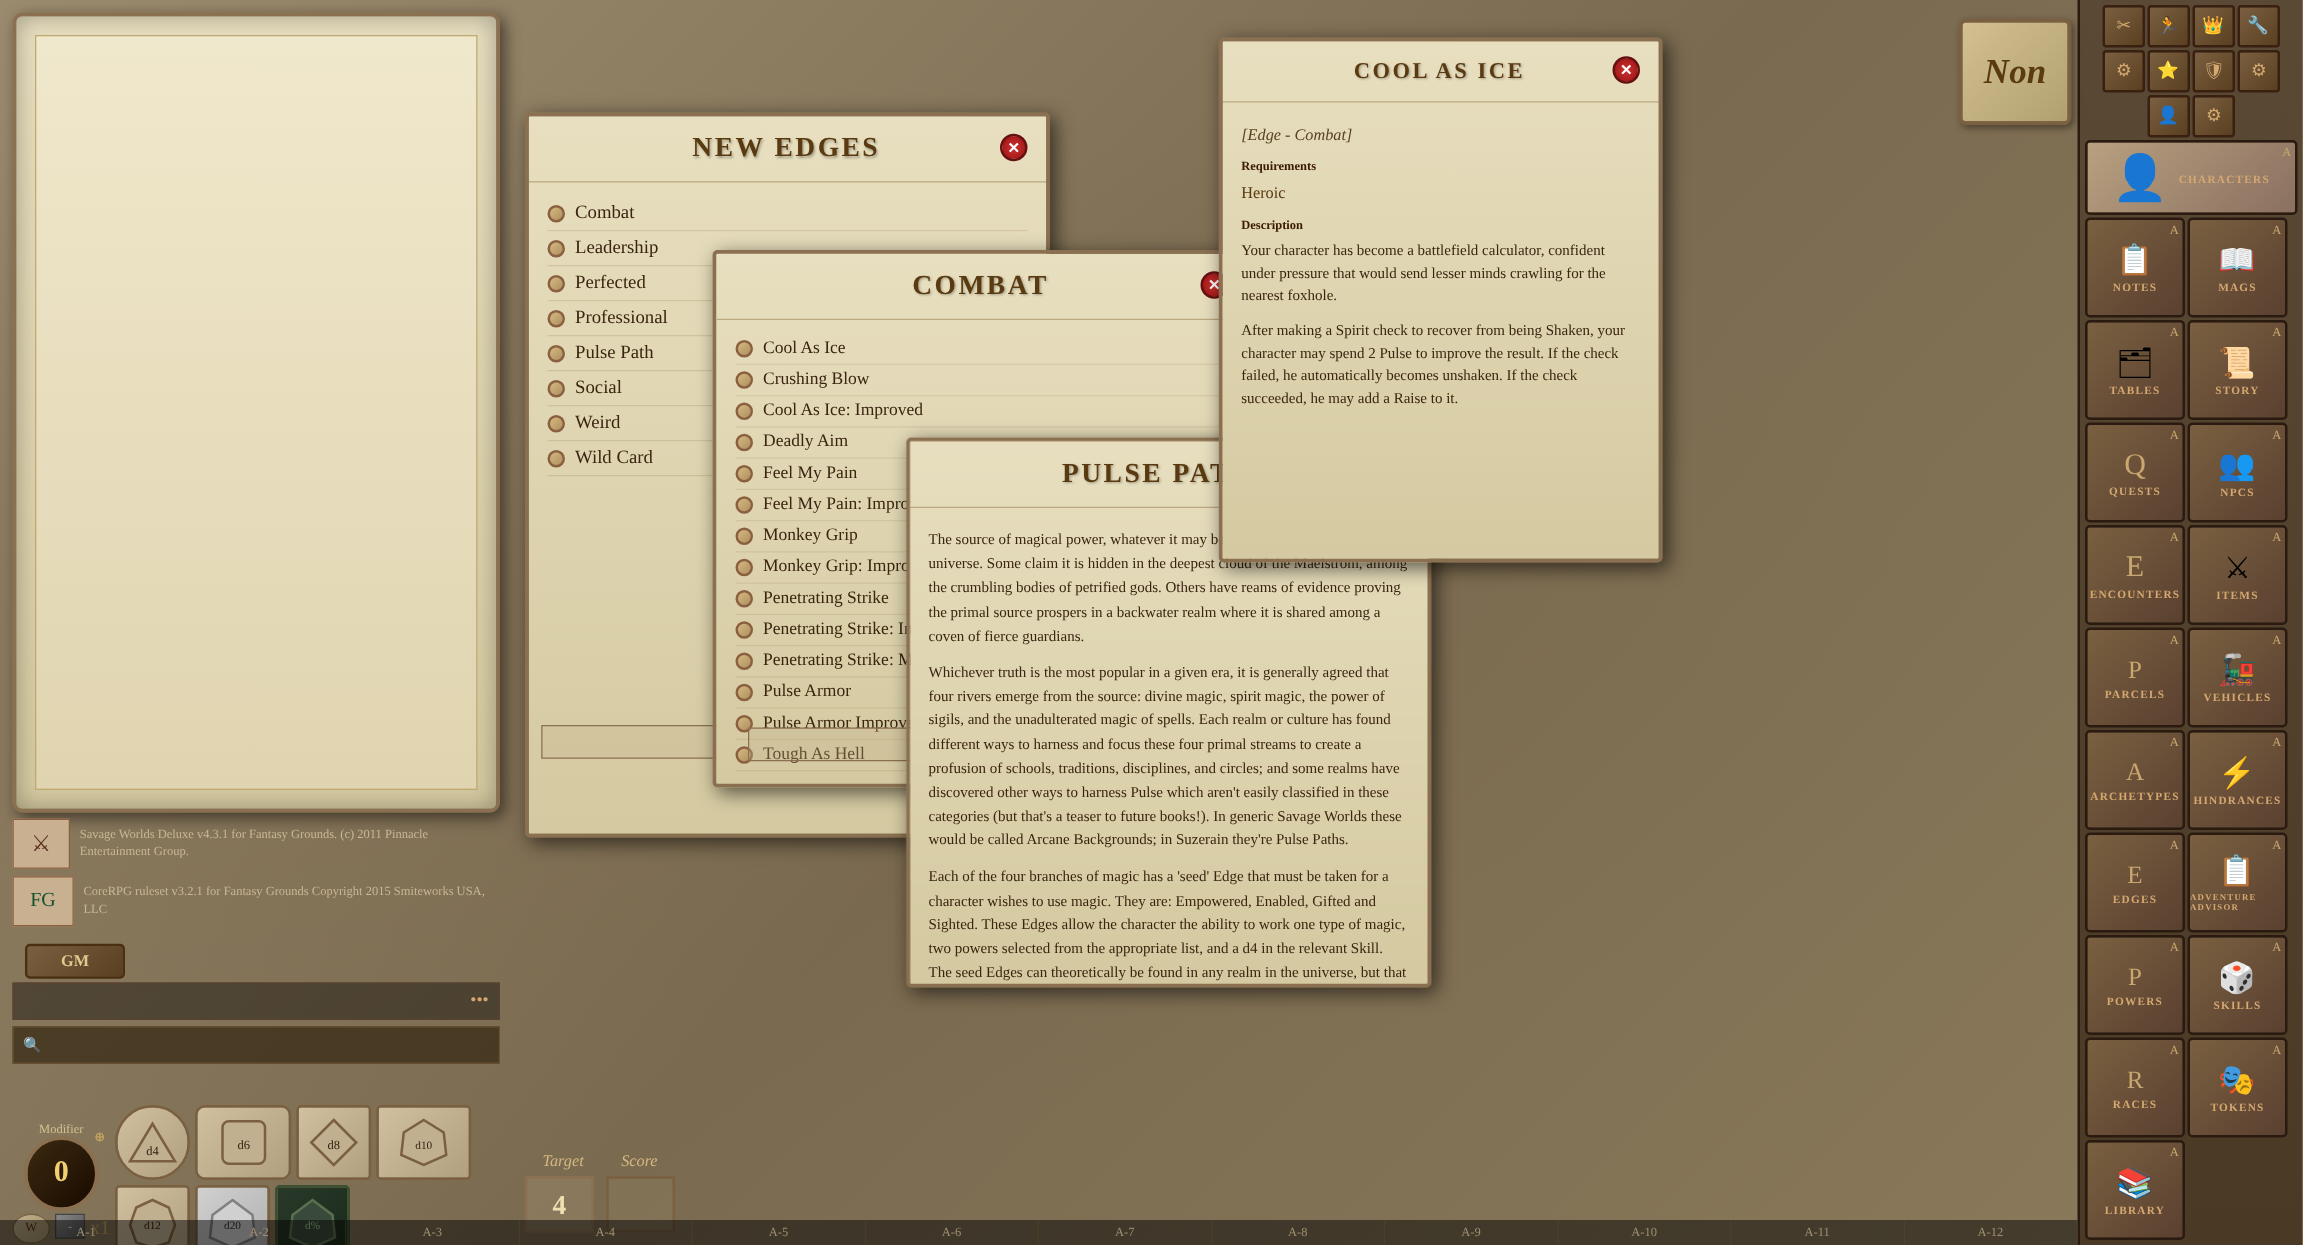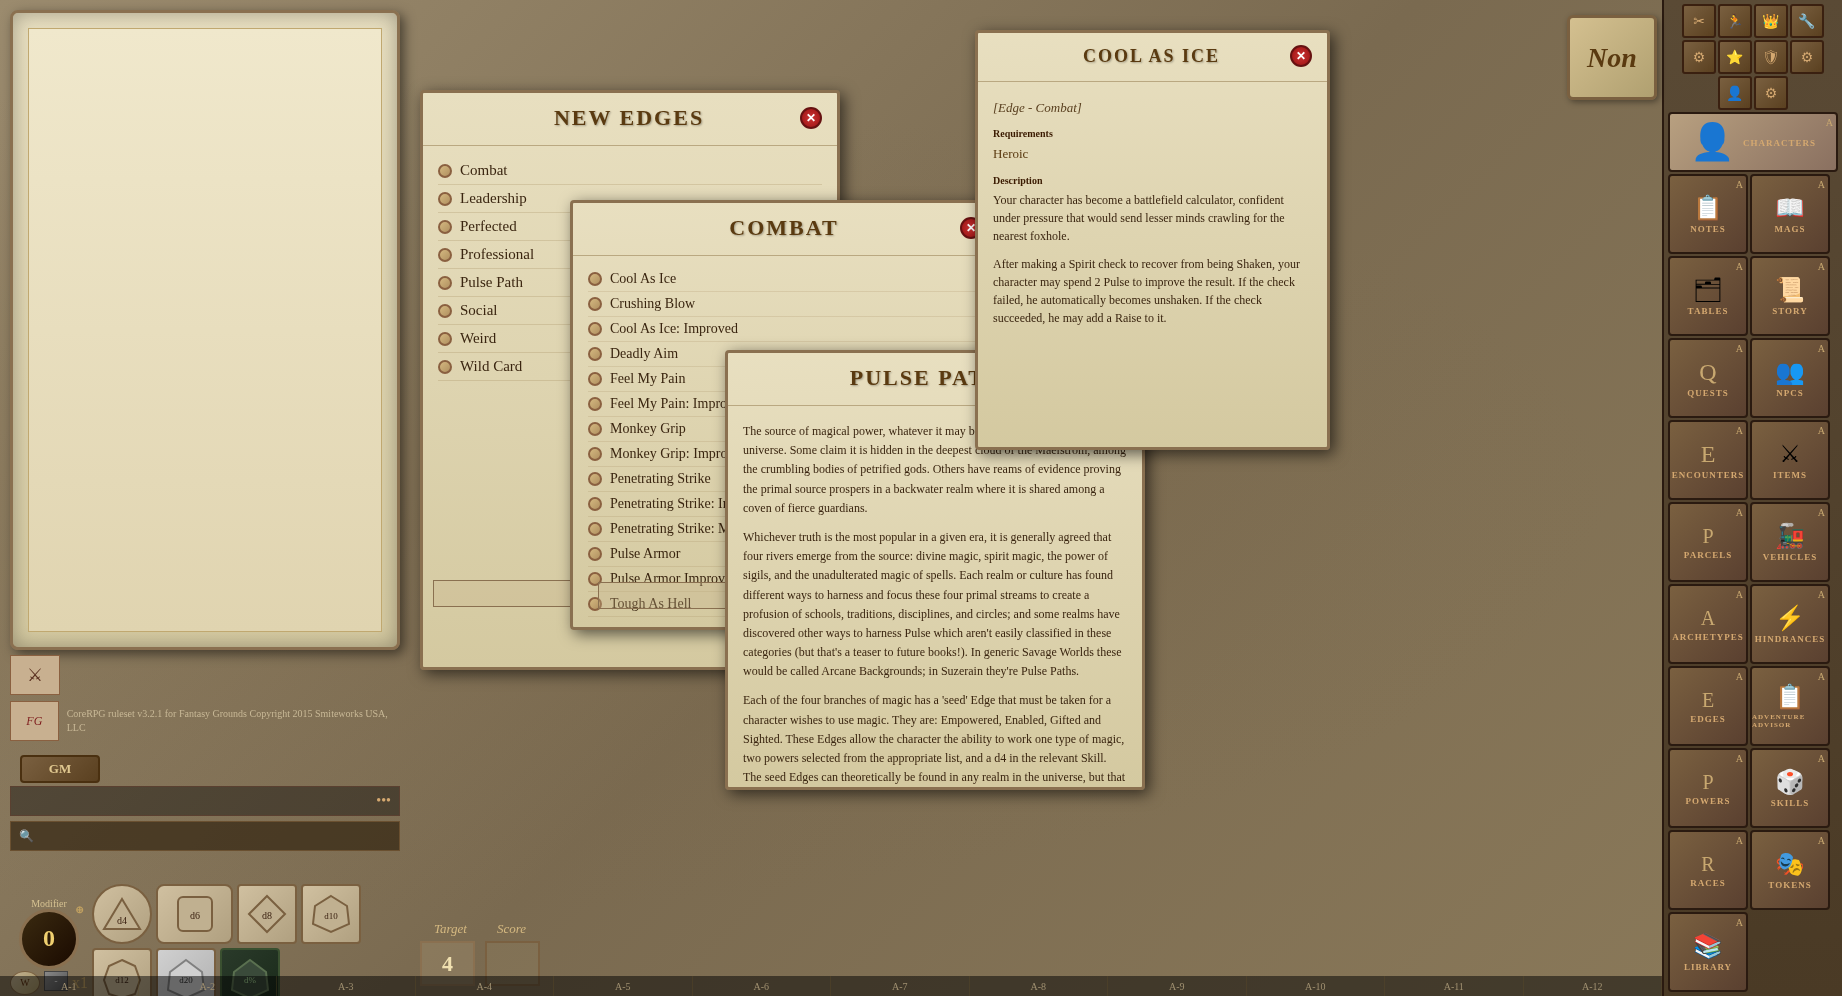--- a/index.html
+++ b/index.html
@@ -706,24 +706,26 @@
 
 <div class="left-panel">
   <div class="left-panel-inner"></div>
 </div>
 
 <div class="left-bottom">
   <div class="info-row">
     <div class="logo-box">
       <span style="font-size:18px;">⚔</span>
     </div>
+    <div class="info-text">Savage Worlds Deluxe v4.3.1 for Fantasy Grounds.
+(c) 2011 Pinnacle Entertainment Group.</div>
   </div>
   <div class="info-row">
     <div class="logo-box">
-      <span style="font-size:12px; color:#7f1d1d;font-style:italic;">FG</span>
+      <span style="font-size:16px; color:#14532d;">FG</span>
     </div>
     <div class="info-text">CoreRPG ruleset v3.2.1 for Fantasy Grounds
 Copyright 2015 Smiteworks USA, LLC</div>
   </div>
 </div>
 
 <div class="module-bar">
   <span class="module-dots">•••</span>
 </div>
 
@@ -763,21 +765,21 @@
           <rect x="3" y="3" width="34" height="34" rx="5" fill="#c0b090" stroke="#7a6040" stroke-width="2"></rect>
           <text x="20" y="25" text-anchor="middle" font-size="10" fill="#3a2010">d6</text>
         </svg>
     </div>
     <div class="dice-btn" style="width:60px; height:60px;">
       <svg width="40" height="40" viewBox="0 0 40 40">
           <polygon points="20,2 38,20 20,38 2,20" fill="#c0b090" stroke="#7a6040" stroke-width="2"></polygon>
           <text x="20" y="25" text-anchor="middle" font-size="10" fill="#3a2010">d8</text>
         </svg>
     </div>
-    <div class="dice-btn" style="width:60px; height:60px;">
+    <div class="dice-btn" style="width:76px; height:60px;">
       <svg width="40" height="40" viewBox="0 0 40 40">
           <polygon points="20,2 36,12 38,30 20,38 2,30 4,12" fill="#c0b090" stroke="#7a6040" stroke-width="2"></polygon>
           <text x="20" y="25" text-anchor="middle" font-size="9" fill="#3a2010">d10</text>
         </svg>
     </div>
     <div class="dice-btn" style="width:60px; height:60px;">
       <svg width="40" height="40" viewBox="0 0 40 40">
           <polygon points="20,2 33,8 38,22 33,36 20,40 7,36 2,22 7,8" fill="#c0b090" stroke="#7a6040" stroke-width="2"></polygon>
           <text x="20" y="25" text-anchor="middle" font-size="9" fill="#3a2010">d12</text>
         </svg>

